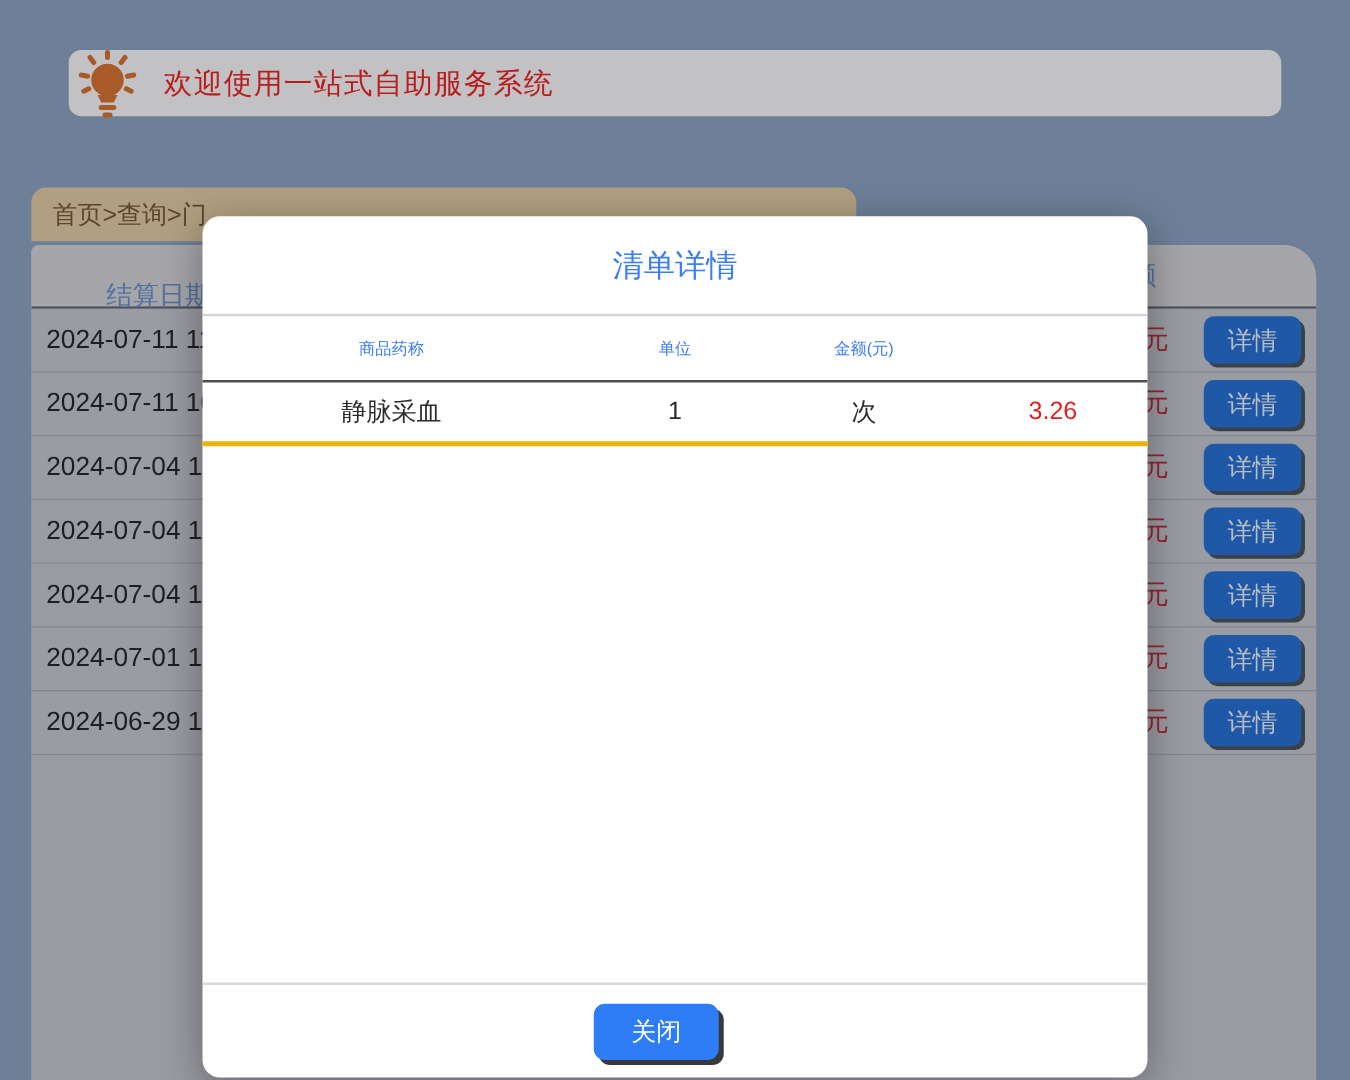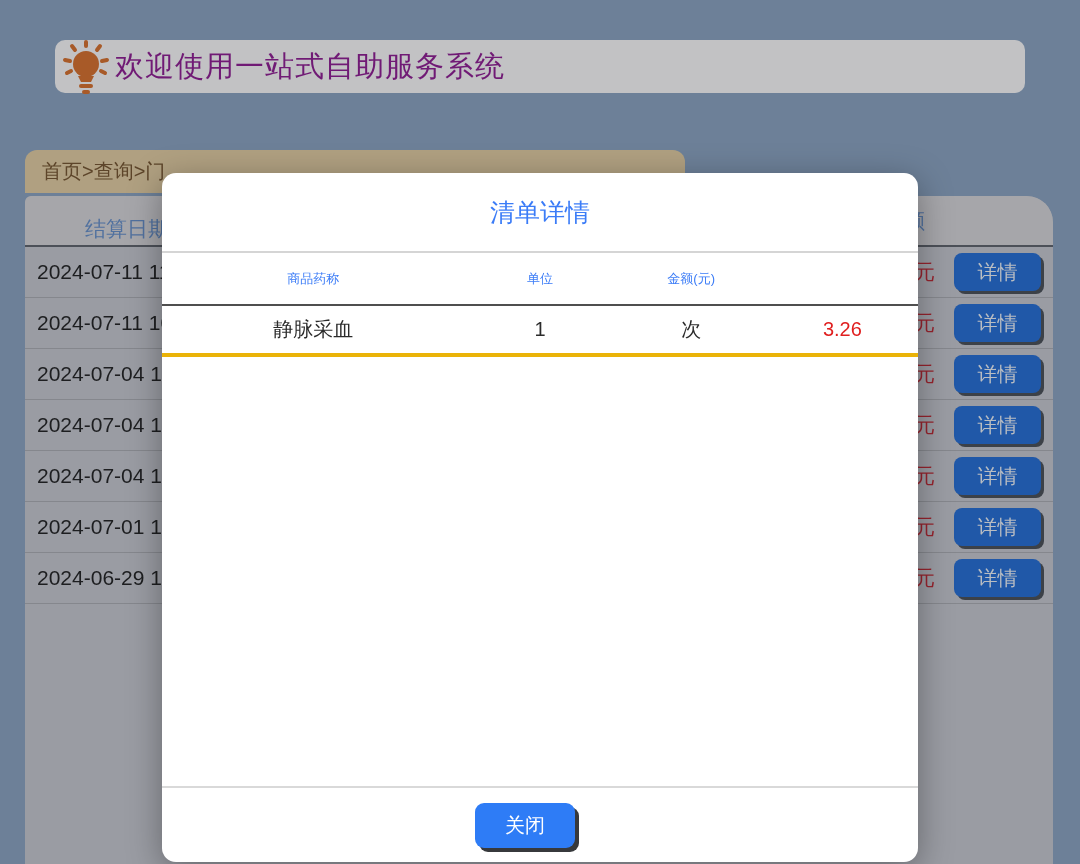--- a/index.html
+++ b/index.html
@@ -11,46 +11,46 @@
     overflow:hidden;
   }
 
   
   .banner {
     position:absolute; left:55px; top:40px; width:970px; height:53px;
     background:#c2c2c4; border-radius:10px;
     display:flex; align-items:center;
   }
   .bulb { width:50px; height:56px; margin-left:6px; margin-top:2px; color:#a85a28; flex:0 0 auto; }
-  .banner-title { font-size:29px; color:#701a75; margin-left:4px; letter-spacing:1px; }
+  .banner-title { font-size:23px; color:#b91c1c; margin-left:20px; letter-spacing:1px; }
 
   
   .breadcrumb {
     position:absolute; left:25px; top:150px; width:660px; height:43px;
     background:#b0a081; border-radius:12px 12px 0 0;
     display:flex; align-items:center;
   }
   .breadcrumb-text { margin-left:17px; font-size:20px; color:#5d452a; }
 
   
   .panel {
     position:absolute; left:25px; top:196px; width:1028px; height:668px;
     background:#9a9ca3; border-radius:6px 26px 0 0; overflow:hidden;
   }
   .thead {
     position:relative; height:51px; background:#a6a6aa;
     border-bottom:2px solid #4c5058; border-radius:6px 26px 0 0;
   }
-  .th-date { position:absolute; left:60px; top:8px; line-height:49px; font-size:21px; color:#51719f; }
+  .th-date { position:absolute; left:60px; top:16px; line-height:49px; font-size:21px; color:#51719f; }
   .th-amount { position:absolute; right:128px; top:0; line-height:49px; font-size:21px; color:#51719f; white-space:nowrap; }
   .trow { position:relative; height:51px; border-bottom:1px solid #85878d; }
   .td-date { position:absolute; left:12px; line-height:50px; font-size:21px; color:#1d1e20; white-space:nowrap; }
   .td-amount { position:absolute; right:118px; line-height:50px; font-size:21px; color:#96242e; }
   .detail-btn {
-    position:absolute; right:12px; top:6px; width:87px; height:38px;
+    position:absolute; right:12px; top:6px; width:78px; height:38px;
     background:#2058a8; color:#b9bdc2; font-size:20px;
     border:none; border-radius:8px; box-shadow:3px 3px 0 #3c4148;
     cursor:pointer;
   }
 
   
   .modal {
     position:absolute; left:162px; top:128px; width:756px; height:689px;
     background:#ffffff; border-radius:14px;
     box-shadow:0 8px 34px rgba(0,0,0,0.35);

